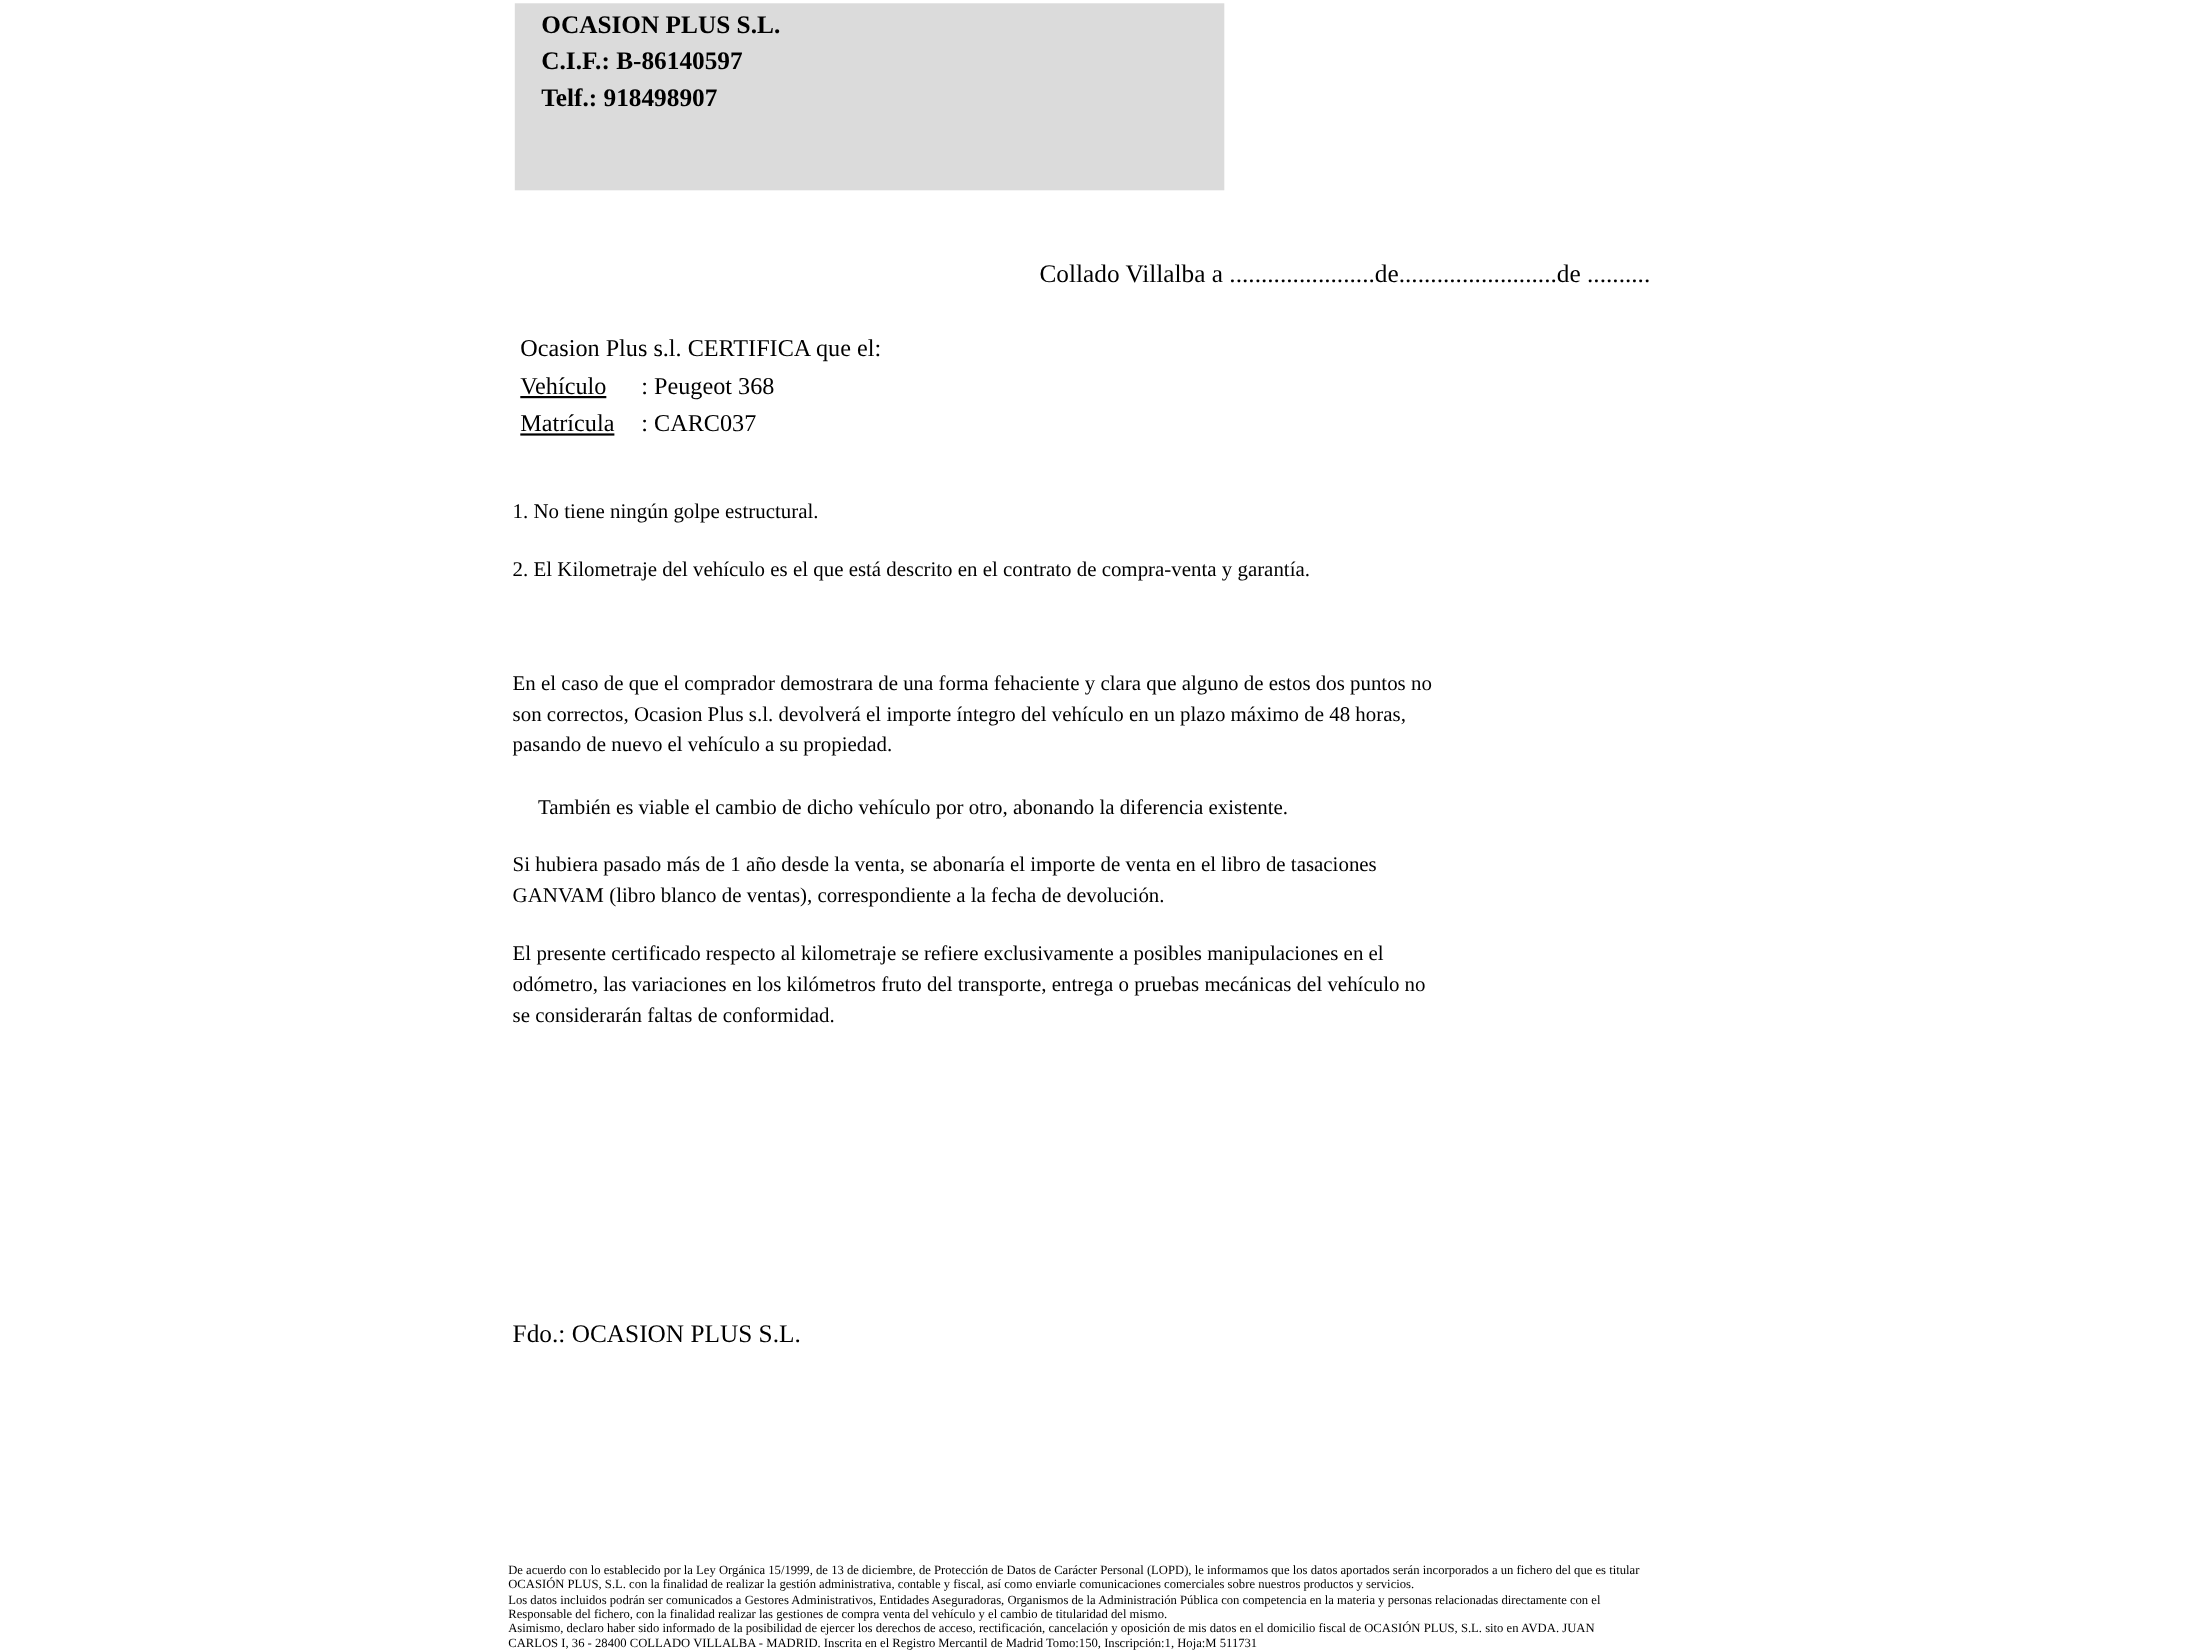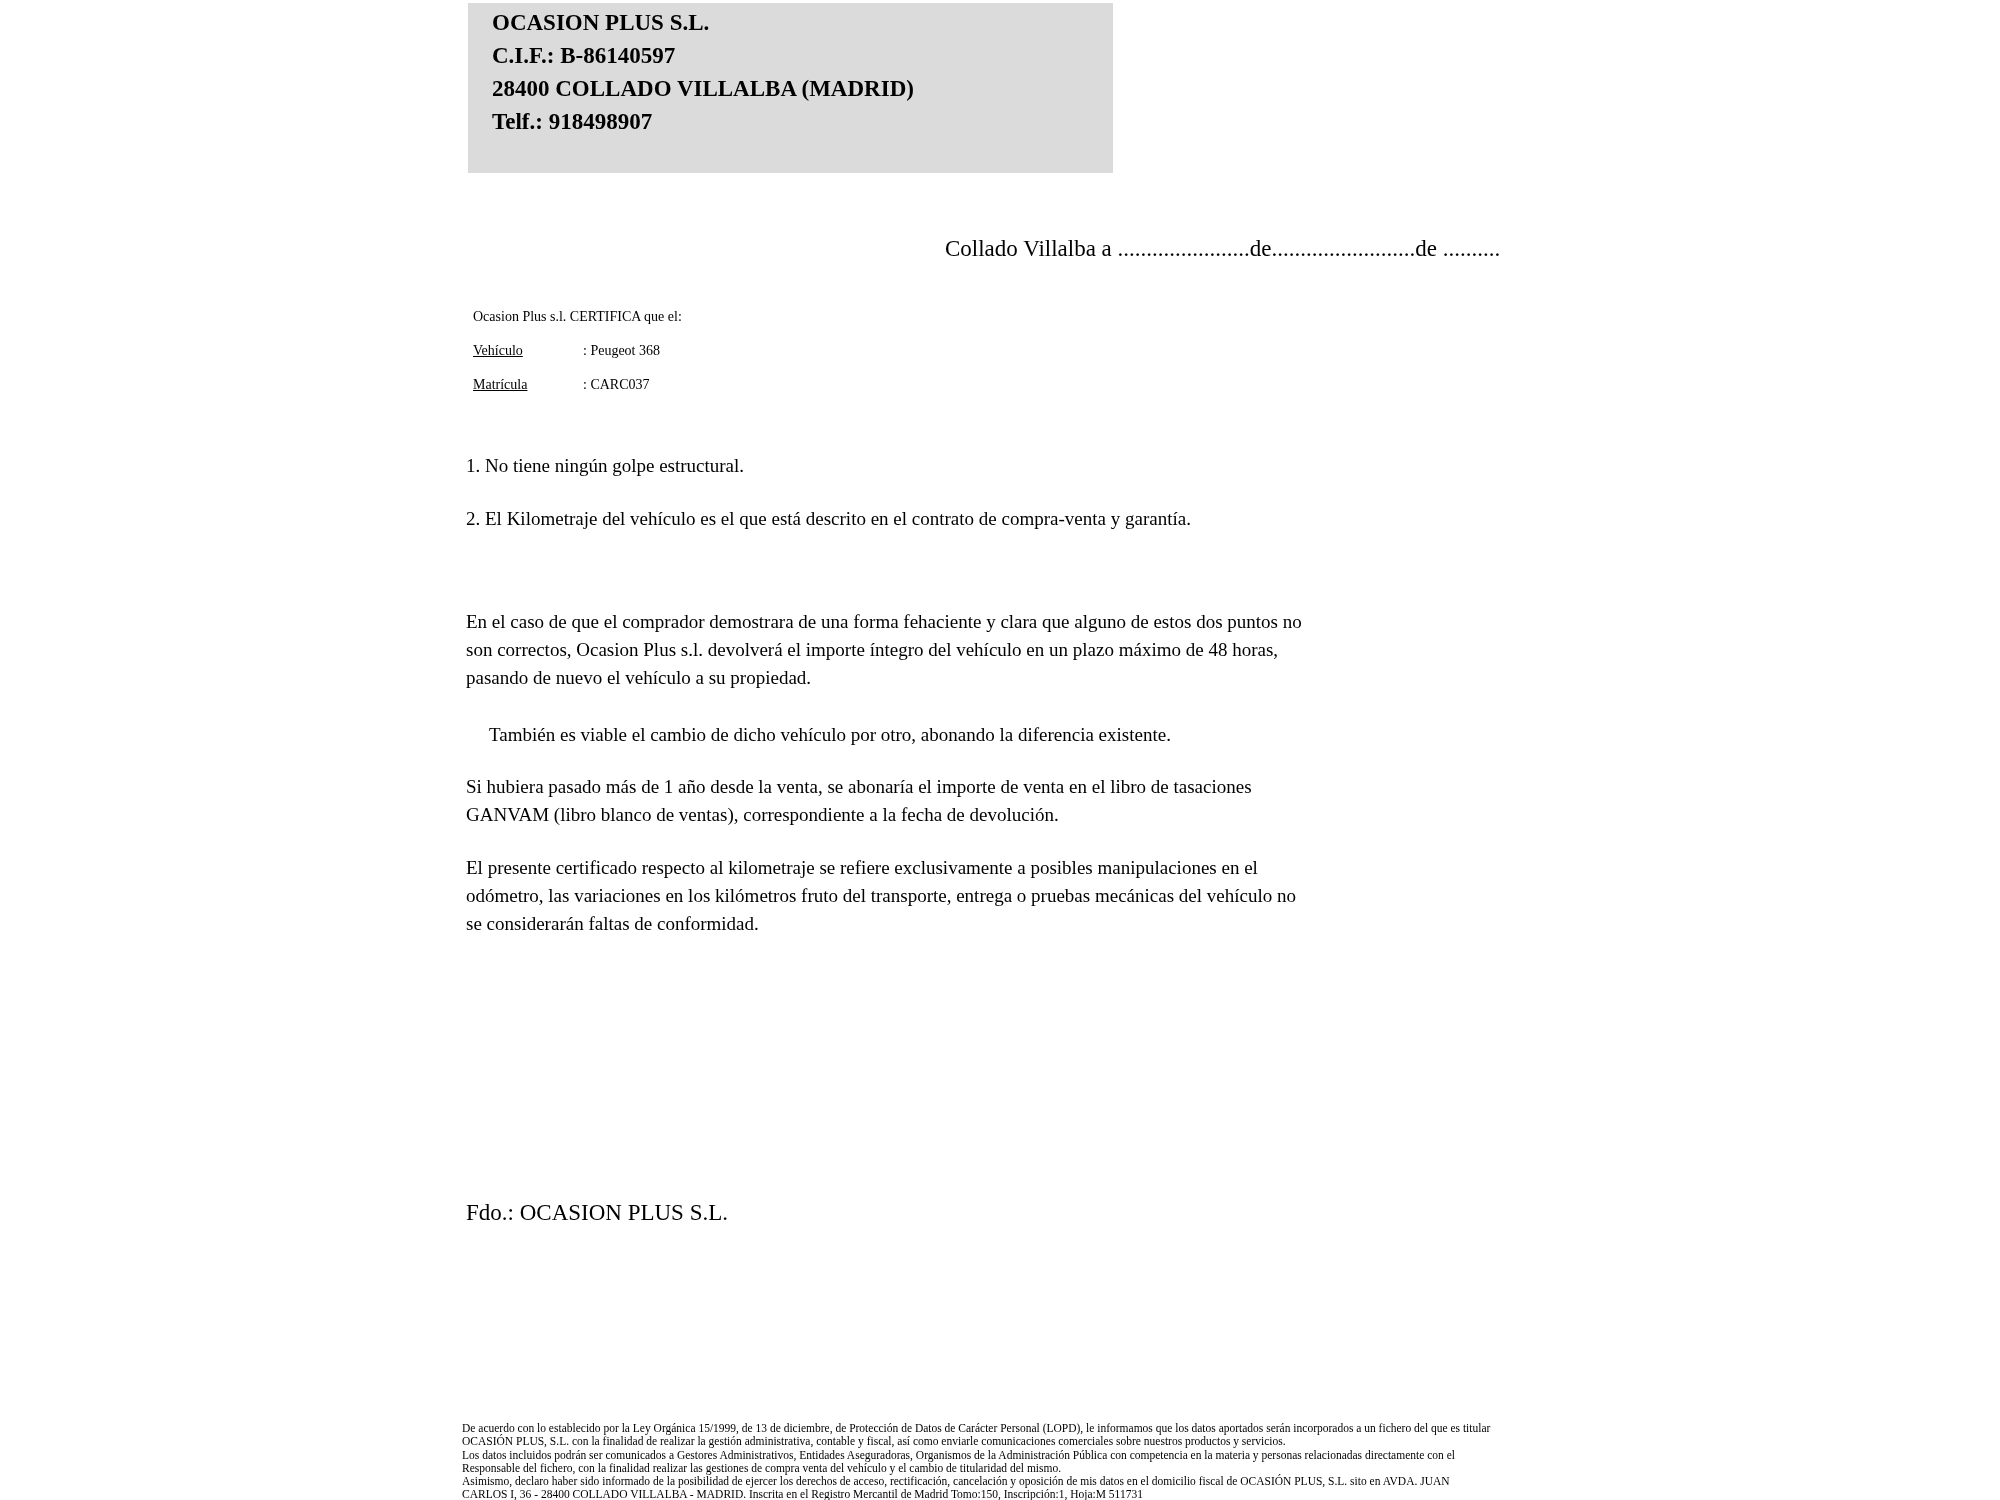--- a/index.html
+++ b/index.html
@@ -27,21 +27,21 @@
   .header-line { white-space: nowrap; }
 
   .date-line {
     left: 945px; top: 236px;
     font-size: 23px;
     white-space: nowrap;
   }
 
   .cert-block {
     left: 473px; top: 300px;
-    font-size: 14px;
+    font-size: 22px;
     line-height: 34px;
   }
   .cert-label {
     display: inline-block;
     width: 110px;
     text-decoration: underline;
   }
 
   .body-text {
     font-size: 19px;
@@ -70,21 +70,20 @@
   }
 </style>
 </head>
 <body>
 
 <div class="page">
 
   <div class="abs header-box" style="background-color: rgb(219, 219, 219);">
     <div class="header-line">OCASION PLUS S.L.</div>
     <div class="header-line">C.I.F.: B-86140597</div>
-    <div class="header-line">28400 COLLADO VILLALBA (MADRID)</div>
     <div class="header-line">Telf.: 918498907</div>
   </div>
 
   <div class="abs date-line">Collado Villalba a .......................de.........................de ..........</div>
 
   <div class="abs cert-block">
     <div>Ocasion Plus s.l. CERTIFICA que el:</div>
     <div>
       <span class="cert-label">Vehículo</span><span>: Peugeot 368</span>
     </div>

